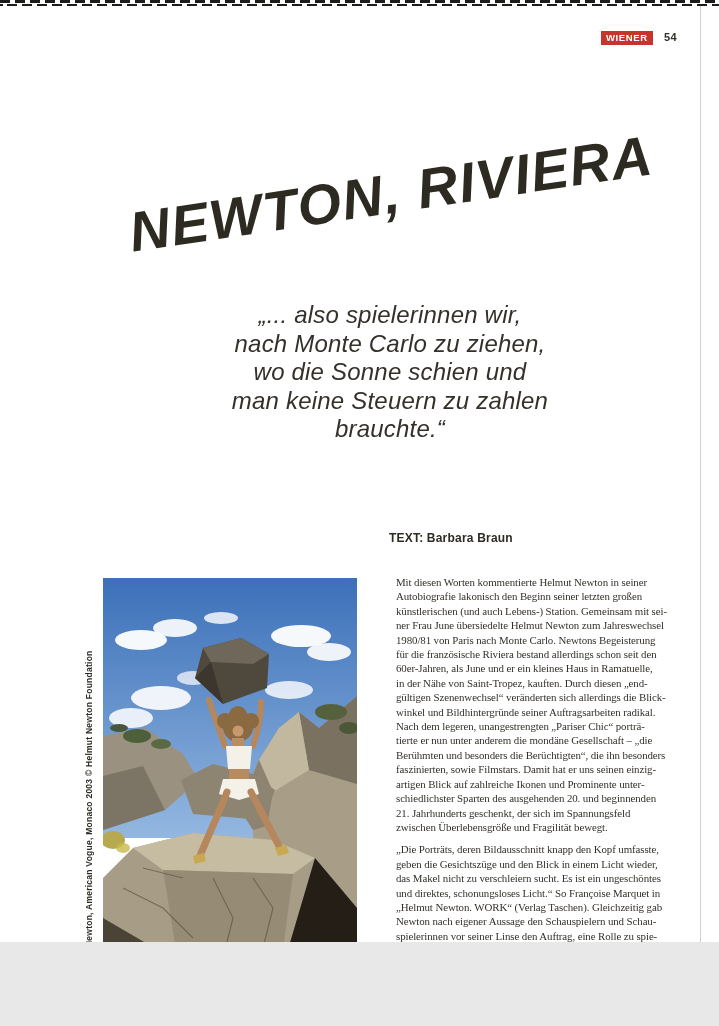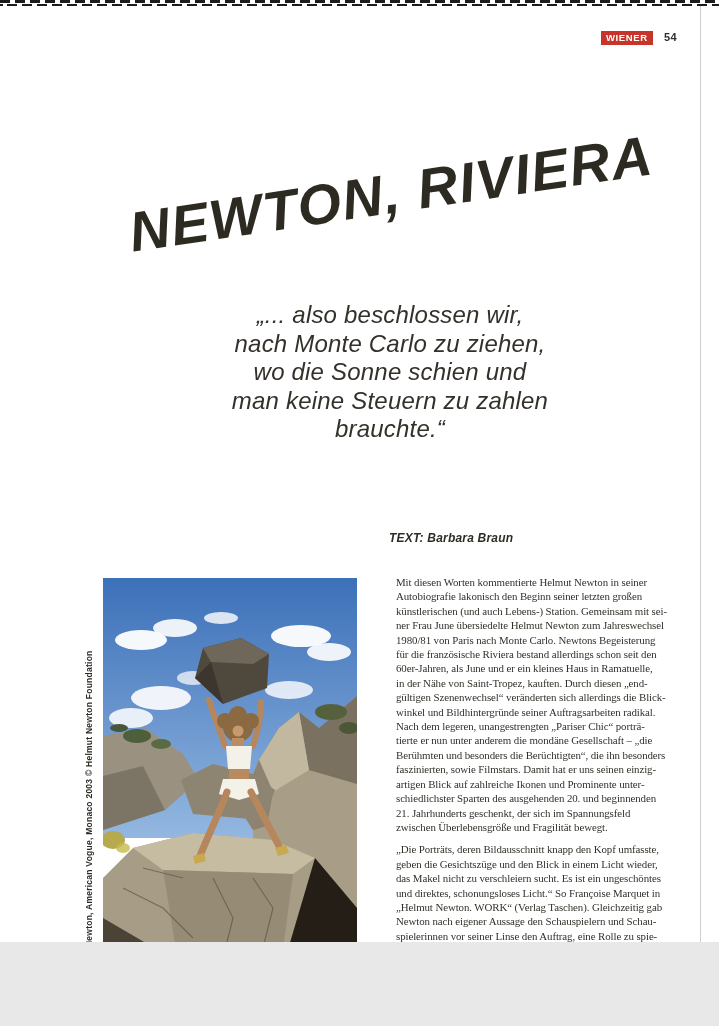--- a/index.html
+++ b/index.html
@@ -43,21 +43,21 @@
   .quote{
     position:absolute; left:110px; top:301px; width:560px;
     text-align:center; white-space:pre-line;
     font-style:italic; font-weight:500; font-size:24px; line-height:28.5px;
     letter-spacing:.2px; color:#34312b;
   }
 
   
   .credit{
     position:absolute; left:389px; top:531px;
-    font-weight:bold; font-size:12px; letter-spacing:.2px; color:#2e2b24;font-style:italic;
+    font-weight:bold; font-size:12px; letter-spacing:.2px; color:#2e2b24;
   }
 
   
   .body-col{
     position:absolute; left:389px; top:575px; width:302px;
     font-family:"Liberation Serif", serif;
     font-size:10.9px; line-height:14.4px; letter-spacing:-.1px; color:#33302a;margin-left:7px;
   }
   .para{white-space:pre-line; margin:0;}
   .para + .para{margin-top:8px;}
@@ -83,21 +83,21 @@
   <div class="dash-row dash-b top-b"></div>
   <div class="dash-row dash-b bot-a"></div>
   <div class="dash-row dash-a bot-b"></div>
   <div class="edge-line"></div>
 
   <div class="badge">WIENER</div>
   <div class="pagenum">54</div>
 
   <div class="headline">NEWTON, RIVIERA</div>
 
-  <div class="quote">„... also beschlossen wir,
+  <div class="quote">„... also spielerinnen wir,
 nach Monte Carlo zu ziehen,
 wo die Sonne schien und
 man keine Steuern zu zahlen
 brauchte.“</div>
 
   <div class="credit">TEXT: Barbara Braun</div>
 
   <div class="photo">
     <svg viewBox="0 0 254 402" preserveAspectRatio="none" role="img" aria-label="Model lifting a boulder on rocks">
       <defs>

